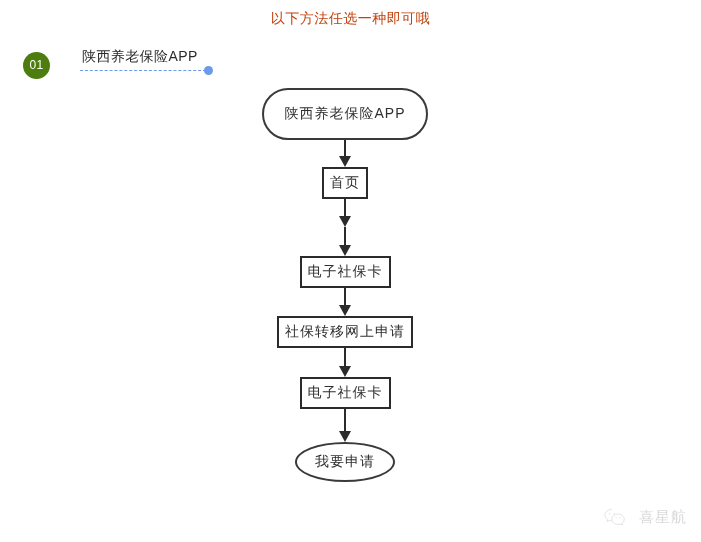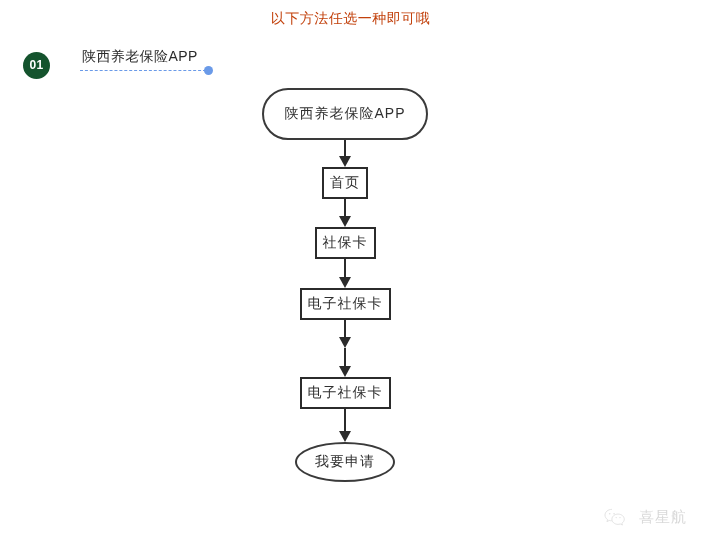--- a/index.html
+++ b/index.html
@@ -37,24 +37,24 @@
     width: 701px;
     height: 34px;
   }
   .step-badge {
     position: absolute;
     left: 23px;
     top: 4px;
     width: 27px;
     height: 27px;
     border-radius: 50%;
-    background: #14532d;
+    background: #4d7c0f;
     color: #ffffff;
     font-size: 12px;
-    font-weight: bold;
+    font-weight: normal;
     line-height: 27px;
     text-align: center;
     letter-spacing: 0.3px;
   }
   .step-label {
     position: absolute;
     left: 82px;
     top: 0px;
     font-size: 14px;
     color: #2b2b2b;
@@ -203,34 +203,34 @@
       <div class="head"></div>
     </div>
 
     <div class="node node-rect">首页</div>
 
     <div class="connector c-h28">
       <div class="stem"></div>
       <div class="head"></div>
     </div>
 
-    <div class="node node-rect">社保卡</div>
 
     <div class="connector c-h29">
       <div class="stem"></div>
       <div class="head"></div>
     </div>
 
     <div class="node node-rect">电子社保卡</div>
 
     <div class="connector c-h28">
       <div class="stem"></div>
       <div class="head"></div>
     </div>
 
+    <div class="node node-rect">社保转移网上申请</div>
 
     <div class="connector c-h29">
       <div class="stem"></div>
       <div class="head"></div>
     </div>
 
     <div class="node node-rect">电子社保卡</div>
 
     <div class="connector c-h33">
       <div class="stem"></div>

